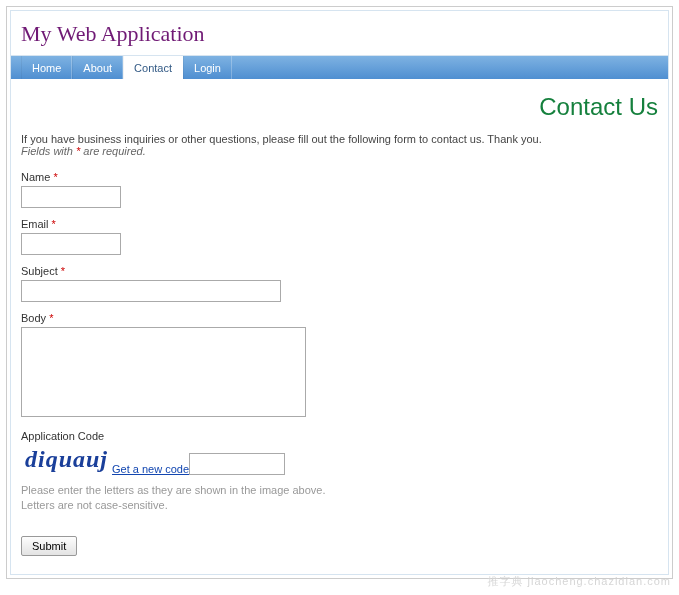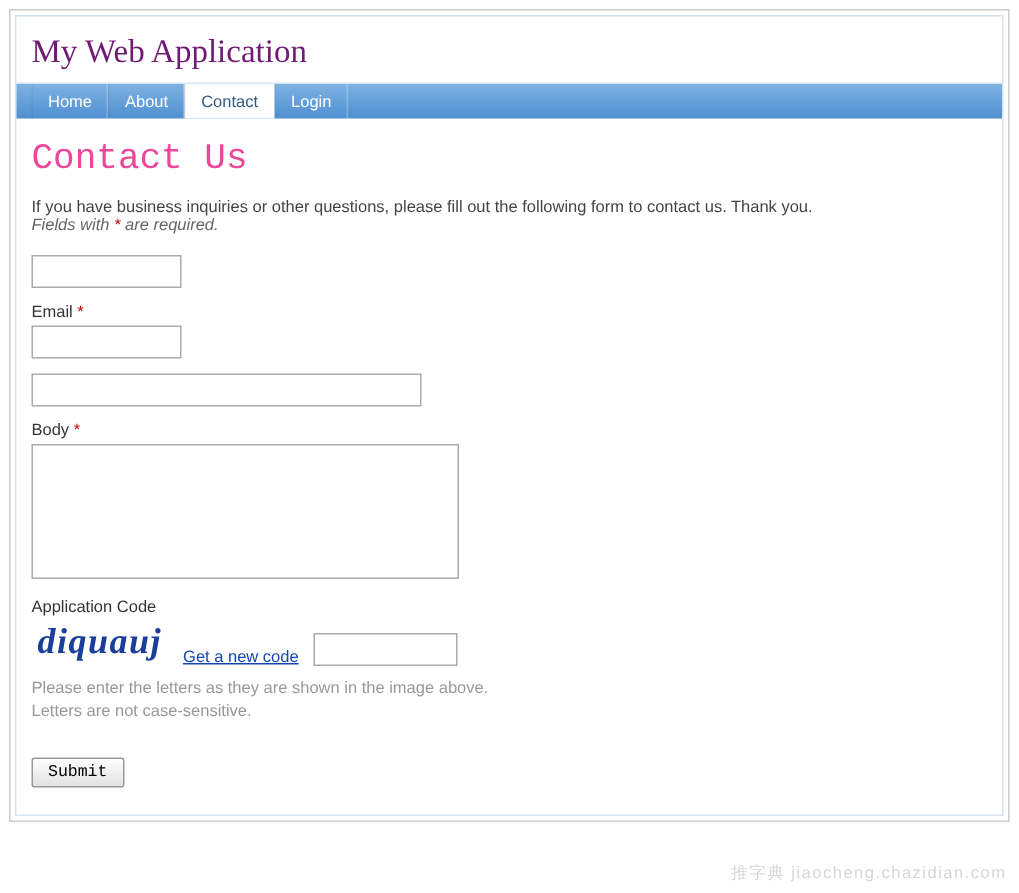--- a/index.html
+++ b/index.html
@@ -52,67 +52,67 @@
     .breadcrumb {
       padding: 6px 10px 4px 10px;
       font-size: 11px;
       color: #555;
     }
     .breadcrumb a { color: #1246b0; text-decoration: underline; }
     .content {
       padding: 4px 10px 18px 10px;
     }
     .content h2 {
-      font-family: Liberation Mono, monospace;
+      font-family: Liberation Sans, sans-serif;
       font-size: 24px;
       font-weight: normal;
-      color: #ec4899;
+      color: #15803d;
       margin: 10px 0 12px 0;
+      text-align: right;
     }
     .intro { font-size: 11px; color: #444; }
     .note { font-size: 11px; font-style: italic; color: #666; margin-bottom: 14px; }
     .required { color: #c00; }
     .field { margin-bottom: 10px; }
     .field label { display: block; font-size: 11px; color: #333; margin-bottom: 3px; }
     .field input[type=text] {
       border: 1px solid #aaa;
       padding: 3px 4px;
       font-size: 12px;
     }
     .field textarea {
       border: 1px solid #aaa;
       padding: 3px 4px;
       font-size: 12px;
       font-family: inherit;
     }
     .w-small { width: 100px; }
     .w-med { width: 260px; }
     .w-large { width: 285px; height: 90px; resize: none; }
-    .captcha-row { display: flex; align-items: flex-end; gap: 10px; margin-top: 4px; }
+    .captcha-row { display: flex; align-items: flex-end; margin-top: 4px; }
     .captcha-img {
       font-family: 'Comic Sans MS', cursive;
       font-size: 24px;
       color: #1a3f9a;
       font-style: italic;
       font-weight: bold;
       padding: 0 4px 2px 4px;
       letter-spacing: 1px;
     }
     .captcha-link { font-size: 11px; color: #1246b0; text-decoration: underline; }
     .captcha-input { border: 1px solid #aaa; padding: 3px 4px; width: 96px; font-size: 12px; }
     .hint { font-size: 11px; color: #999; line-height: 1.4; margin-top: 8px; }
     .submit-btn {
       margin-top: 12px;
       padding: 3px 10px;
       font-size: 11px;
       background: linear-gradient(#fdfdfd, #e3e3e3);
       border: 1px solid #999;
       border-radius: 2px;
       cursor: pointer;
-      font-family: Liberation Mono, monospace;
     }
     .watermark {
       position: fixed;
       bottom: 6px;
       right: 8px;
       font-size: 11px;
       color: #d6d6d6;
       letter-spacing: 1px;
       font-family: Arial, sans-serif;
     }
@@ -136,29 +136,31 @@
 
 
     <div class="content">
       <h2>Contact Us</h2>
       <p class="intro">If you have business inquiries or other questions, please fill out the following form to contact us. Thank you.</p>
       <p class="note">
         <span>Fields with </span><span class="required">*</span><span> are required.</span>
       </p>
 
       <div class="field">
+        <label><span>Name</span> <span class="required">*</span></label>
         <input type="text" class="w-small" style="">
       </div>
 
       <div class="field">
         <label><span>Email</span> <span class="required">*</span></label>
         <input type="text" class="w-small" style="">
       </div>
 
       <div class="field">
+        <label><span>Subject</span> <span class="required">*</span></label>
         <input type="text" class="w-med" style="">
       </div>
 
       <div class="field">
         <label><span>Body</span> <span class="required">*</span></label>
         <textarea class="w-large" style=""></textarea>
       </div>
 
       <div class="field">
         <label>Application Code</label>

